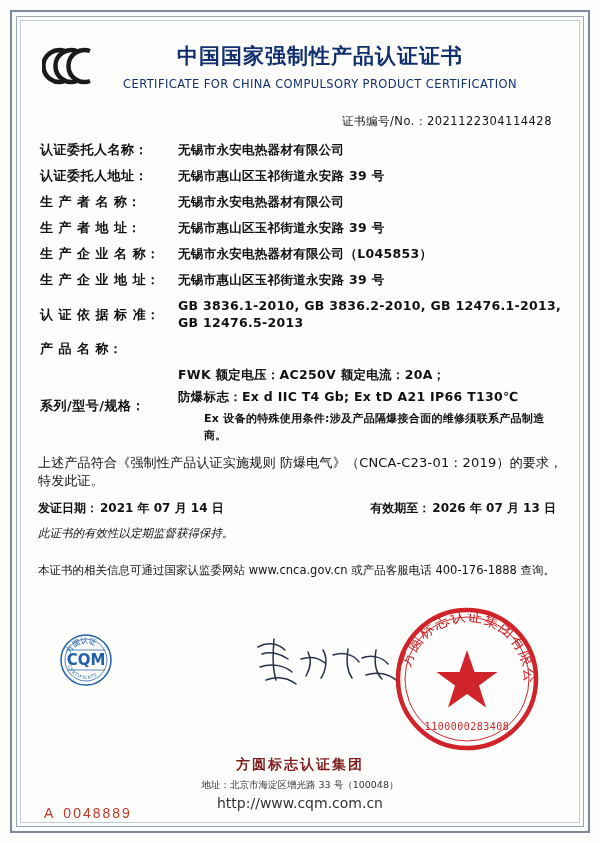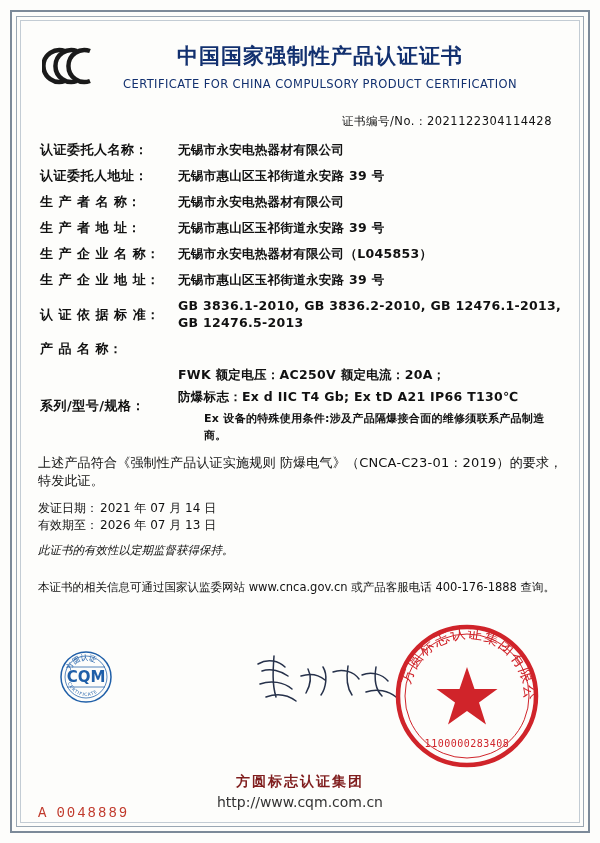--- a/index.html
+++ b/index.html
@@ -145,26 +145,25 @@
     font-size: 13px;
     color: #111;
     margin-top: 10px;
     padding-left: 10px;
     letter-spacing: 0.2px;
   }
   .dates {
     display: flex;
     justify-content: space-between;
     font-size: 12px;
-    font-weight: normal;
+    font-weight: bold;
     color: #111;
     margin-top: 10px;
     padding-left: 10px;
     padding-right: 14px;
-    flex-direction: column;
   }
   .dates .d-left, .dates .d-right {
     white-space: nowrap;
   }
   .dates .dval {
     border-bottom: 0px;
     padding: 0 2px;
   }
   .stmt2 {
     font-size: 11.5px;
@@ -226,25 +225,25 @@
   }
   .f-url {
     font-size: 14px;
     color: #333;
     margin-top: 3px;
   }
 
   
   .serial {
     position: absolute;
-    left: 38px;
+    left: 44px;
     bottom: 22px;
     font-size: 14px;
     color: #c0392b;
-    font-family: Liberation Mono, monospace;
+    font-family: Liberation Sans, sans-serif;
     letter-spacing: 2px;
   }
   .serial .a {
     margin-right: 8px;
   }
 </style>
 </head>
 <body>
 
 <div class="page">
@@ -384,20 +383,21 @@
         <text font-size="30" fill="#d0242a" font-family="DejaVu Sans, sans-serif" letter-spacing="2">
           <textPath href="#seal-arc" startOffset="6%">方圆标志认证集团有限公司</textPath>
         </text>
         <polygon fill="#d0242a" points="150,92 165,136 211,136 174,163 188,207 150,180 112,207 126,163 89,136 135,136"></polygon>
         <text x="150" y="252" text-anchor="middle" font-size="20" fill="#d0242a" font-family="DejaVu Sans Mono, monospace" letter-spacing="1">1100000283408</text>
       </svg>
     </div>
 
     <div class="footer">
       <div class="f-org">方圆标志认证集团</div>
+      <div class="f-addr">地址：北京市海淀区增光路 33 号（100048）</div>
       <div class="f-url">http://www.cqm.com.cn</div>
     </div>
 
   </div>
 
   <div class="serial">
     <span class="a">A</span><span>0048889</span>
   </div>
 </div>
 

